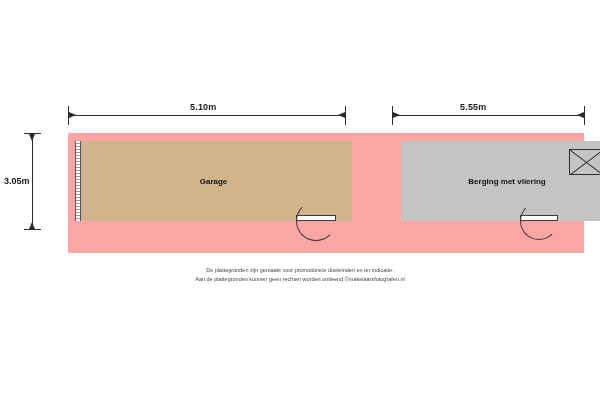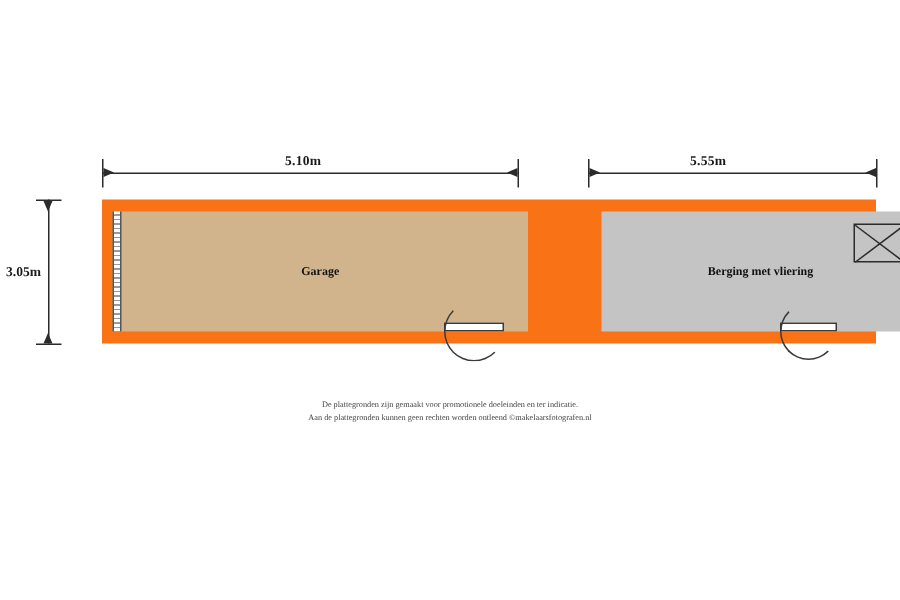--- a/index.html
+++ b/index.html
@@ -10,21 +10,20 @@
     width: 600px;
     height: 400px;
     background: #ffffff;
     font-family: "Liberation Sans", sans-serif;
     overflow: hidden;
   }
   #plan {
     position: relative;
     width: 600px;
     height: 400px;
-    font-family: Liberation Serif, serif;
   }
 
   
   .dim-line-h {
     position: absolute;
     height: 1px;
     background: #2b2b2b;
   }
   .dim-line-v {
     position: absolute;
@@ -81,22 +80,22 @@
     font-weight: 700;
     white-space: nowrap;
   }
 
   
   .building {
     position: absolute;
     left: 68px;
     top: 133px;
     width: 516px;
-    height: 96px;
-    background: #f97316;
+    height: 120px;
+    background: #fca5a5;
     box-sizing: border-box;
   }
   .room {
     position: absolute;
     box-sizing: border-box;
   }
   .room-garage {
     left: 7px;
     top: 8px;
     width: 277px;

